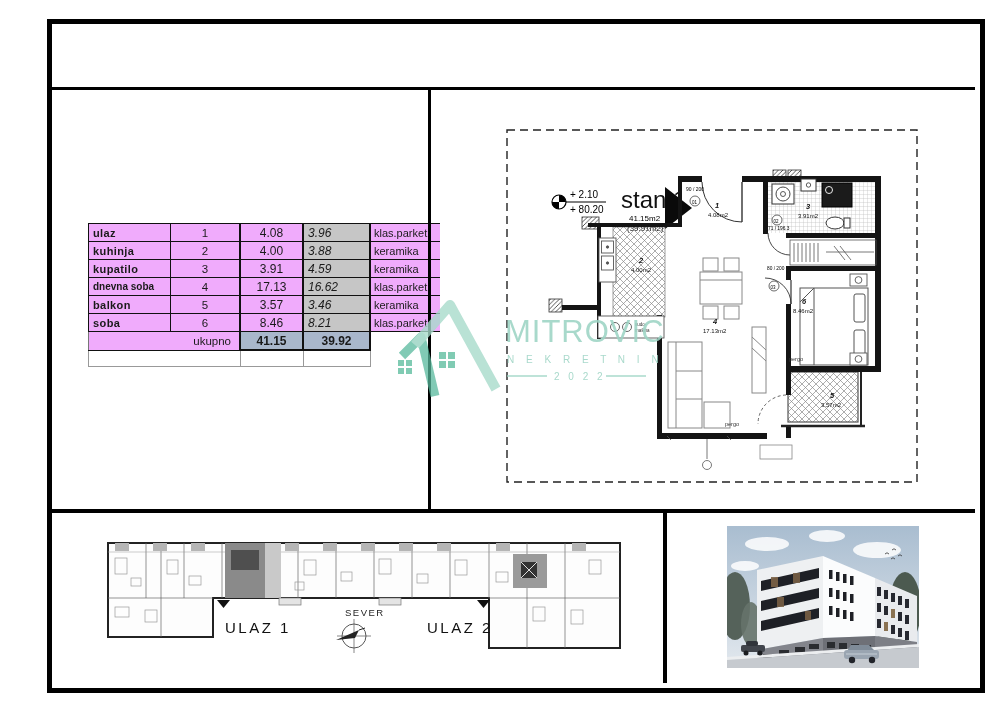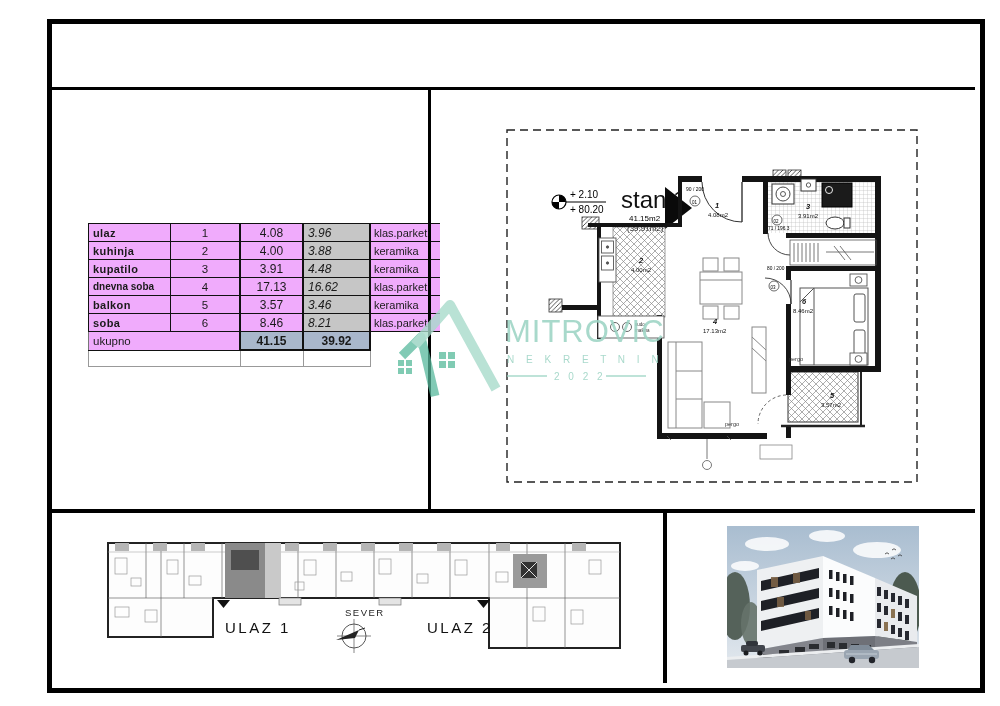--- a/index.html
+++ b/index.html
@@ -17,21 +17,21 @@
   #room-table{left:88px;top:223px;border-collapse:collapse;z-index:1;}
   #room-table td{border:1.6px solid #111;height:17px;padding:0 4px;font-size:11px;vertical-align:middle;
                  background:#f0abfc;}
   #room-table td.c-name{width:73px;font-weight:bold;letter-spacing:.4px;}
   #room-table td.c-name.small{font-size:10px;font-weight:bold;letter-spacing:0;}
   #room-table td.c-num{width:60px;text-align:center;font-size:11.5px;}
   #room-table td.c-gross{width:53px;text-align:center;font-size:12px;border-left:2.2px solid #111;border-right:2.2px solid #111;}
   #room-table td.c-net{width:57px;text-align:left;font-style:italic;font-size:12px;background:#c6c6c6;border-right:2.2px solid #111;}
   #room-table td.c-floor{width:62px;border-right:none;font-size:11px;padding-left:3px;}
   #room-table tr.total td{font-weight:bold;}
-  #room-table tr.total td.t-label{border-left-color:#777;font-weight:normal;font-size:11.5px;padding-right:8px;}
+  #room-table tr.total td.t-label{text-align:right;border-left-color:#777;font-weight:normal;font-size:11.5px;padding-right:8px;}
   #room-table tr.total td.c-gross,#room-table tr.total td.c-net{background:#a9b7cb;font-style:normal;text-align:center;border-bottom:2.2px solid #111;}
   #room-table tr.total td.c-floor{border:none;background:transparent;}
   #room-table tr.tail td{border:1px solid #999;border-top:none;height:15px;background:transparent;}
   #room-table tr.tail td.c-floor{border:none;}
   
   #watermark{left:394px;top:292px;width:270px;height:110px;z-index:3;opacity:.88;pointer-events:none;}
   
   #stan-plan{left:431px;top:90px;z-index:1;}
   #site-plan{left:49px;top:512px;}
   #photo{left:727px;top:526px;}
@@ -61,21 +61,21 @@
       <td class="c-name">kuhinja</td>
       <td class="c-num">2</td>
       <td class="c-gross">4.00</td>
       <td class="c-net">3.88</td>
       <td class="c-floor">keramika</td>
     </tr>
     <tr>
       <td class="c-name">kupatilo</td>
       <td class="c-num">3</td>
       <td class="c-gross">3.91</td>
-      <td class="c-net">4.48</td>
+      <td class="c-net">4.59</td>
       <td class="c-floor">keramika</td>
     </tr>
     <tr>
       <td class="c-name small">dnevna soba</td>
       <td class="c-num">4</td>
       <td class="c-gross">17.13</td>
       <td class="c-net">16.62</td>
       <td class="c-floor">klas.parket</td>
     </tr>
     <tr>

